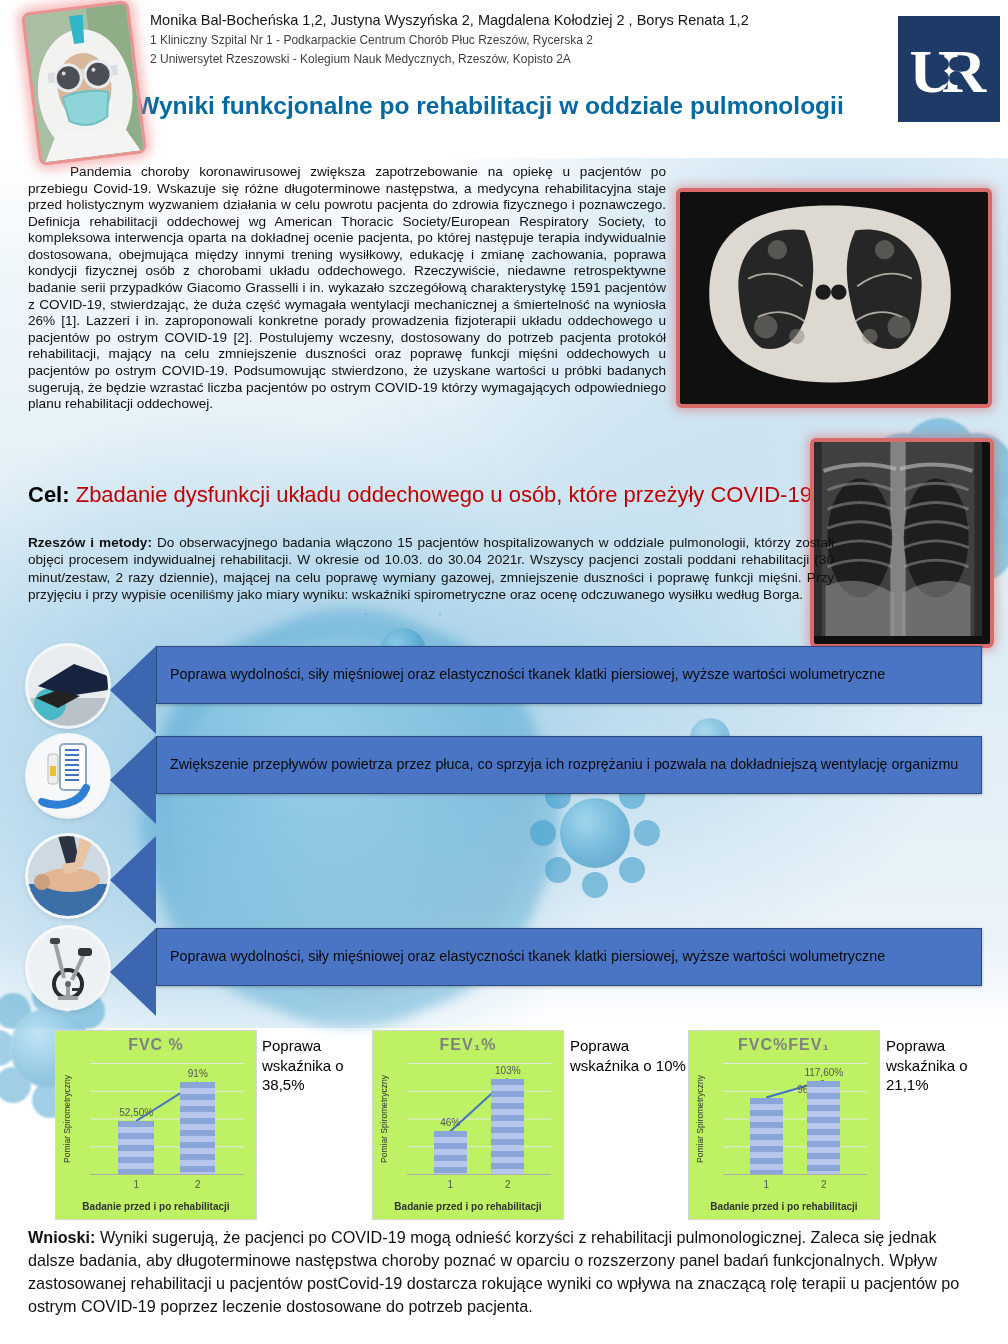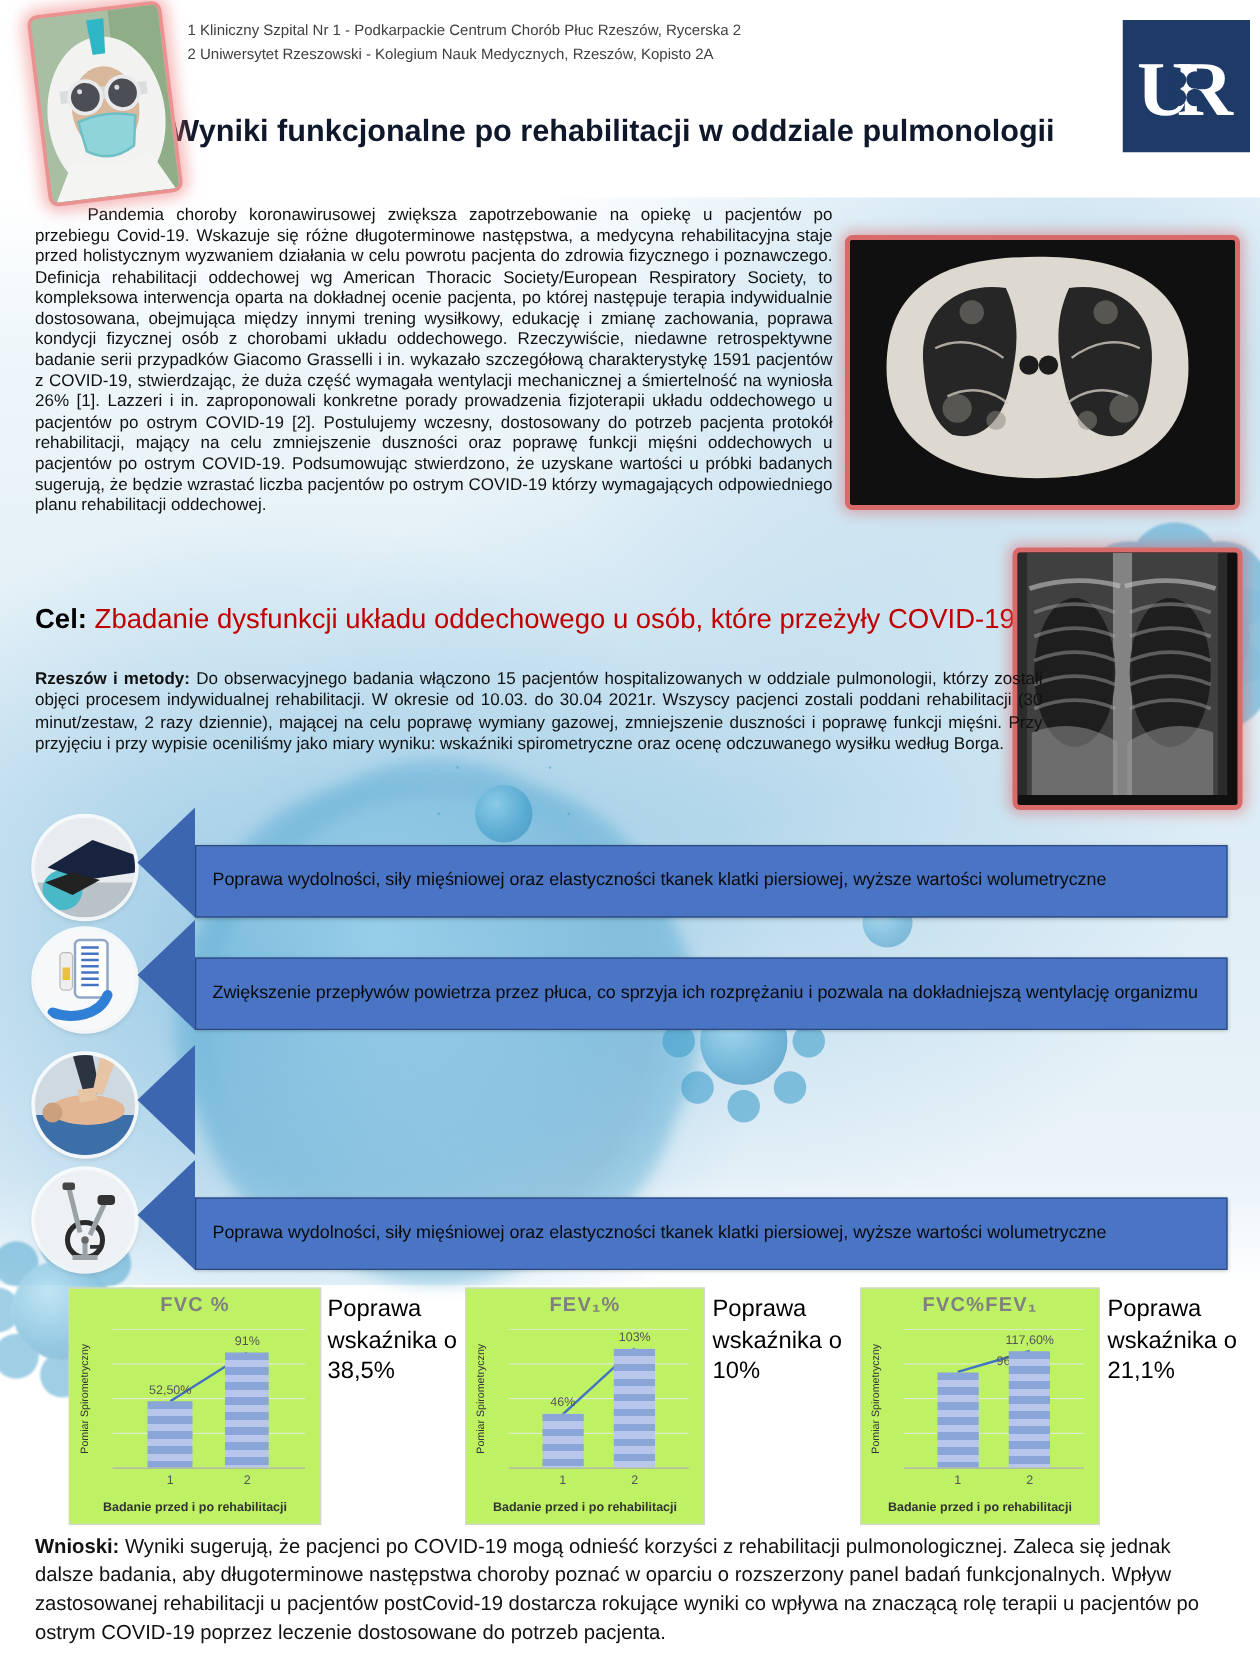--- a/index.html
+++ b/index.html
@@ -41,21 +41,21 @@
     left:30px;top:6px;width:102px;height:148px;transform:rotate(-7deg);
     border:3px solid #ea9191;border-radius:8px;overflow:hidden;
     box-shadow:0 0 12px 4px rgba(236,118,118,.55);z-index:3;background:#a9bfa3;
   }
   #authors-block{left:150px;top:12px;width:660px;z-index:2;}
   #authors{font-size:14.5px;color:#151515;}
   .affil{font-size:12px;color:#404040;margin-top:5px;}
   #logo{left:898px;top:16px;width:102px;height:106px;z-index:3;}
   #title{
     left:100px;top:90px;width:780px;text-align:center;z-index:2;
-    color:#0f172a;font-weight:bold;font-size:24.5px;line-height:1.28;
+    color:#0369a1;font-weight:bold;font-size:24.5px;line-height:1.28;
   }
 
   
   #intro{
     left:28px;top:164px;width:638px;z-index:2;
     font-size:13.6px;line-height:1.22;text-align:justify;text-indent:42px;
   }
   #cel{left:28px;top:482px;width:960px;z-index:2;font-size:22px;white-space:nowrap;}
   #cel .lbl{font-weight:bold;color:#000;}
   #cel .txt{color:#c00000;}
@@ -67,21 +67,21 @@
 
   
   .med-frame{
     border:4px solid #d96a6a;border-radius:6px;overflow:hidden;background:#101010;
     box-shadow:0 0 10px 3px rgba(220,100,100,.45);z-index:2;
   }
   #ct{left:676px;top:188px;width:308px;height:212px;}
   #xray{left:810px;top:438px;width:176px;height:202px;}
 
   
-  .row{left:28px;width:954px;height:88px;display:flex;align-items:flex-end;z-index:2;}
+  .row{left:28px;width:954px;height:88px;display:flex;align-items:flex-start;z-index:2;}
   #row-0{top:646px;} #row-1{top:736px;} #row-2{top:836px;} #row-3{top:928px;}
   .circ{
     width:80px;height:80px;border-radius:50%;overflow:hidden;flex:0 0 80px;
     box-shadow:0 0 0 3px rgba(255,255,255,.85), 0 2px 6px rgba(0,0,0,.25);background:#fff;
   }
   .arrow{
     width:48px;height:88px;flex:0 0 48px;
     background:#3d66b0;clip-path:polygon(100% 0, 4% 50%, 100% 100%);
   }
   .banner{
@@ -106,21 +106,21 @@
   }
   .bar{position:absolute;bottom:0;width:23%;
     background:repeating-linear-gradient(to bottom,#8aa5d8 0 6px,#b7c6ea 6px 12px);}
   .bar-label{position:absolute;transform:translateX(-50%);font-size:10px;color:#555;white-space:nowrap;}
   .trend{position:absolute;left:0;top:0;width:100%;height:100%;overflow:visible;}
   .xticks{position:absolute;left:34px;right:12px;bottom:26px;height:14px;font-size:10px;color:#555;}
   .xticks span{position:absolute;transform:translateX(-50%);}
   .xticks span:nth-child(1){left:30%;} .xticks span:nth-child(2){left:70%;}
   .xlabel{position:absolute;left:0;right:0;bottom:7px;text-align:center;
     font-size:10px;font-weight:bold;color:#333;}
-  .chart-caption{top:1036px;width:120px;font-size:19px;color:#000;line-height:1.3;z-index:2;}
+  .chart-caption{top:1036px;width:120px;font-size:15px;color:#000;line-height:1.3;z-index:2;}
   #cap-0{left:262px;} #cap-1{left:570px;} #cap-2{left:886px;}
 
   
   #wnioski{left:28px;top:1226px;width:952px;font-size:16.2px;line-height:1.42;z-index:2;}
   #wnioski .lbl{font-weight:bold;}
 </style>
 </head>
 <body>
 
 <div class="abs" id="bg-band">
@@ -143,20 +143,21 @@
     <circle cx="36" cy="67" r="13" fill="#4b4f55" stroke="#e8eaec" stroke-width="3"></circle>
     <circle cx="66" cy="67" r="13" fill="#4b4f55" stroke="#e8eaec" stroke-width="3"></circle>
     <circle cx="32" cy="62" r="2" fill="#ffffff" opacity="0.8"></circle>
     <circle cx="62" cy="62" r="2" fill="#ffffff" opacity="0.8"></circle>
     <path d="M28 86 Q51 79 74 86 L70 110 Q51 122 32 110 Z" fill="#8fd4d8" stroke="#6fbfc6" stroke-width="2"></path>
     <path d="M3 148 L20 116 Q51 132 82 116 L99 148 Z" fill="#f4f5f3"></path>
   </svg>
 </div>
 
 <div class="abs" id="authors-block">
+  <div id="authors">Monika Bal-Bocheńska 1,2,  Justyna Wyszyńska 2,  Magdalena Kołodziej 2 ,  Borys Renata 1,2</div>
   <div class="affil">1 Kliniczny Szpital Nr 1 - Podkarpackie Centrum Chorób Płuc Rzeszów, Rycerska 2</div>
   <div class="affil">2 Uniwersytet Rzeszowski - Kolegium Nauk Medycznych, Rzeszów, Kopisto 2A</div>
 </div>
 
 <div class="abs" id="logo">
   <svg width="102" height="106" viewBox="0 0 102 106">
     <rect width="102" height="106" fill="#1d3b66"></rect>
     <text x="34" y="76" font-family="'Liberation Serif', serif" font-size="62" font-weight="bold" fill="#ffffff" text-anchor="middle">U</text>
     <text x="66" y="76" font-family="'Liberation Serif', serif" font-size="62" font-weight="bold" fill="#ffffff" text-anchor="middle">R</text>
     <circle cx="44" cy="48" r="7" fill="#1d3b66"></circle>

